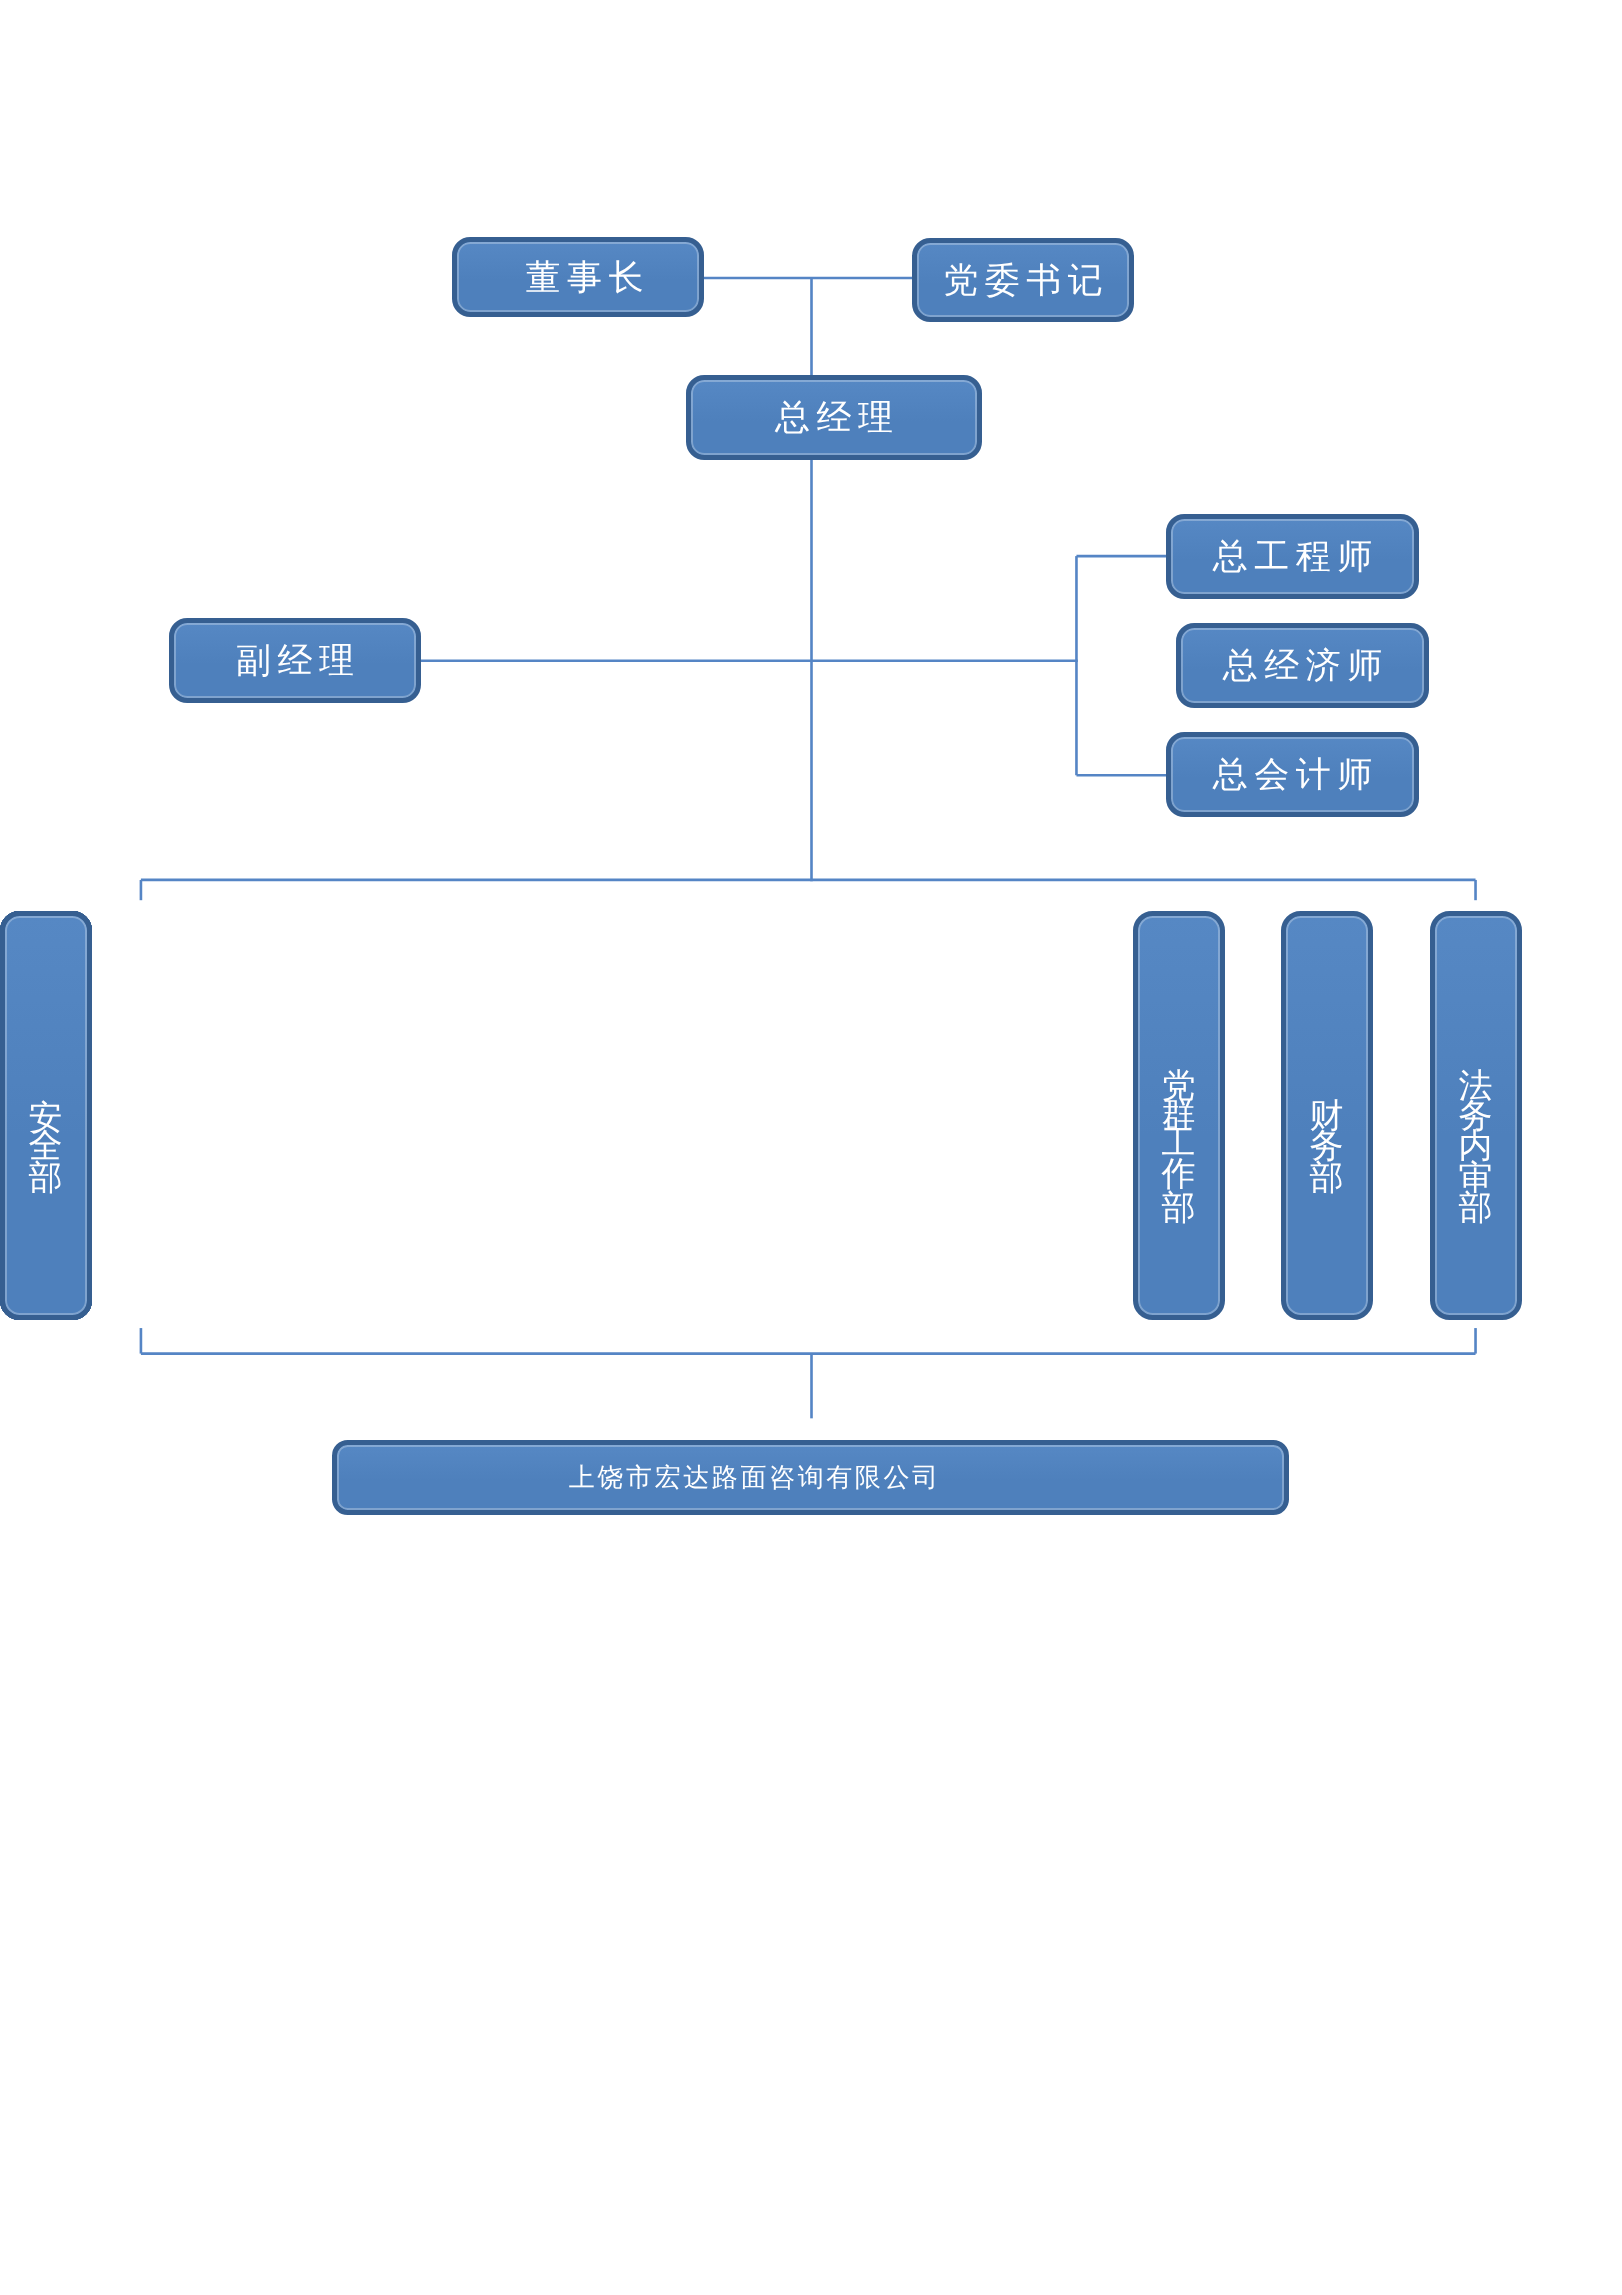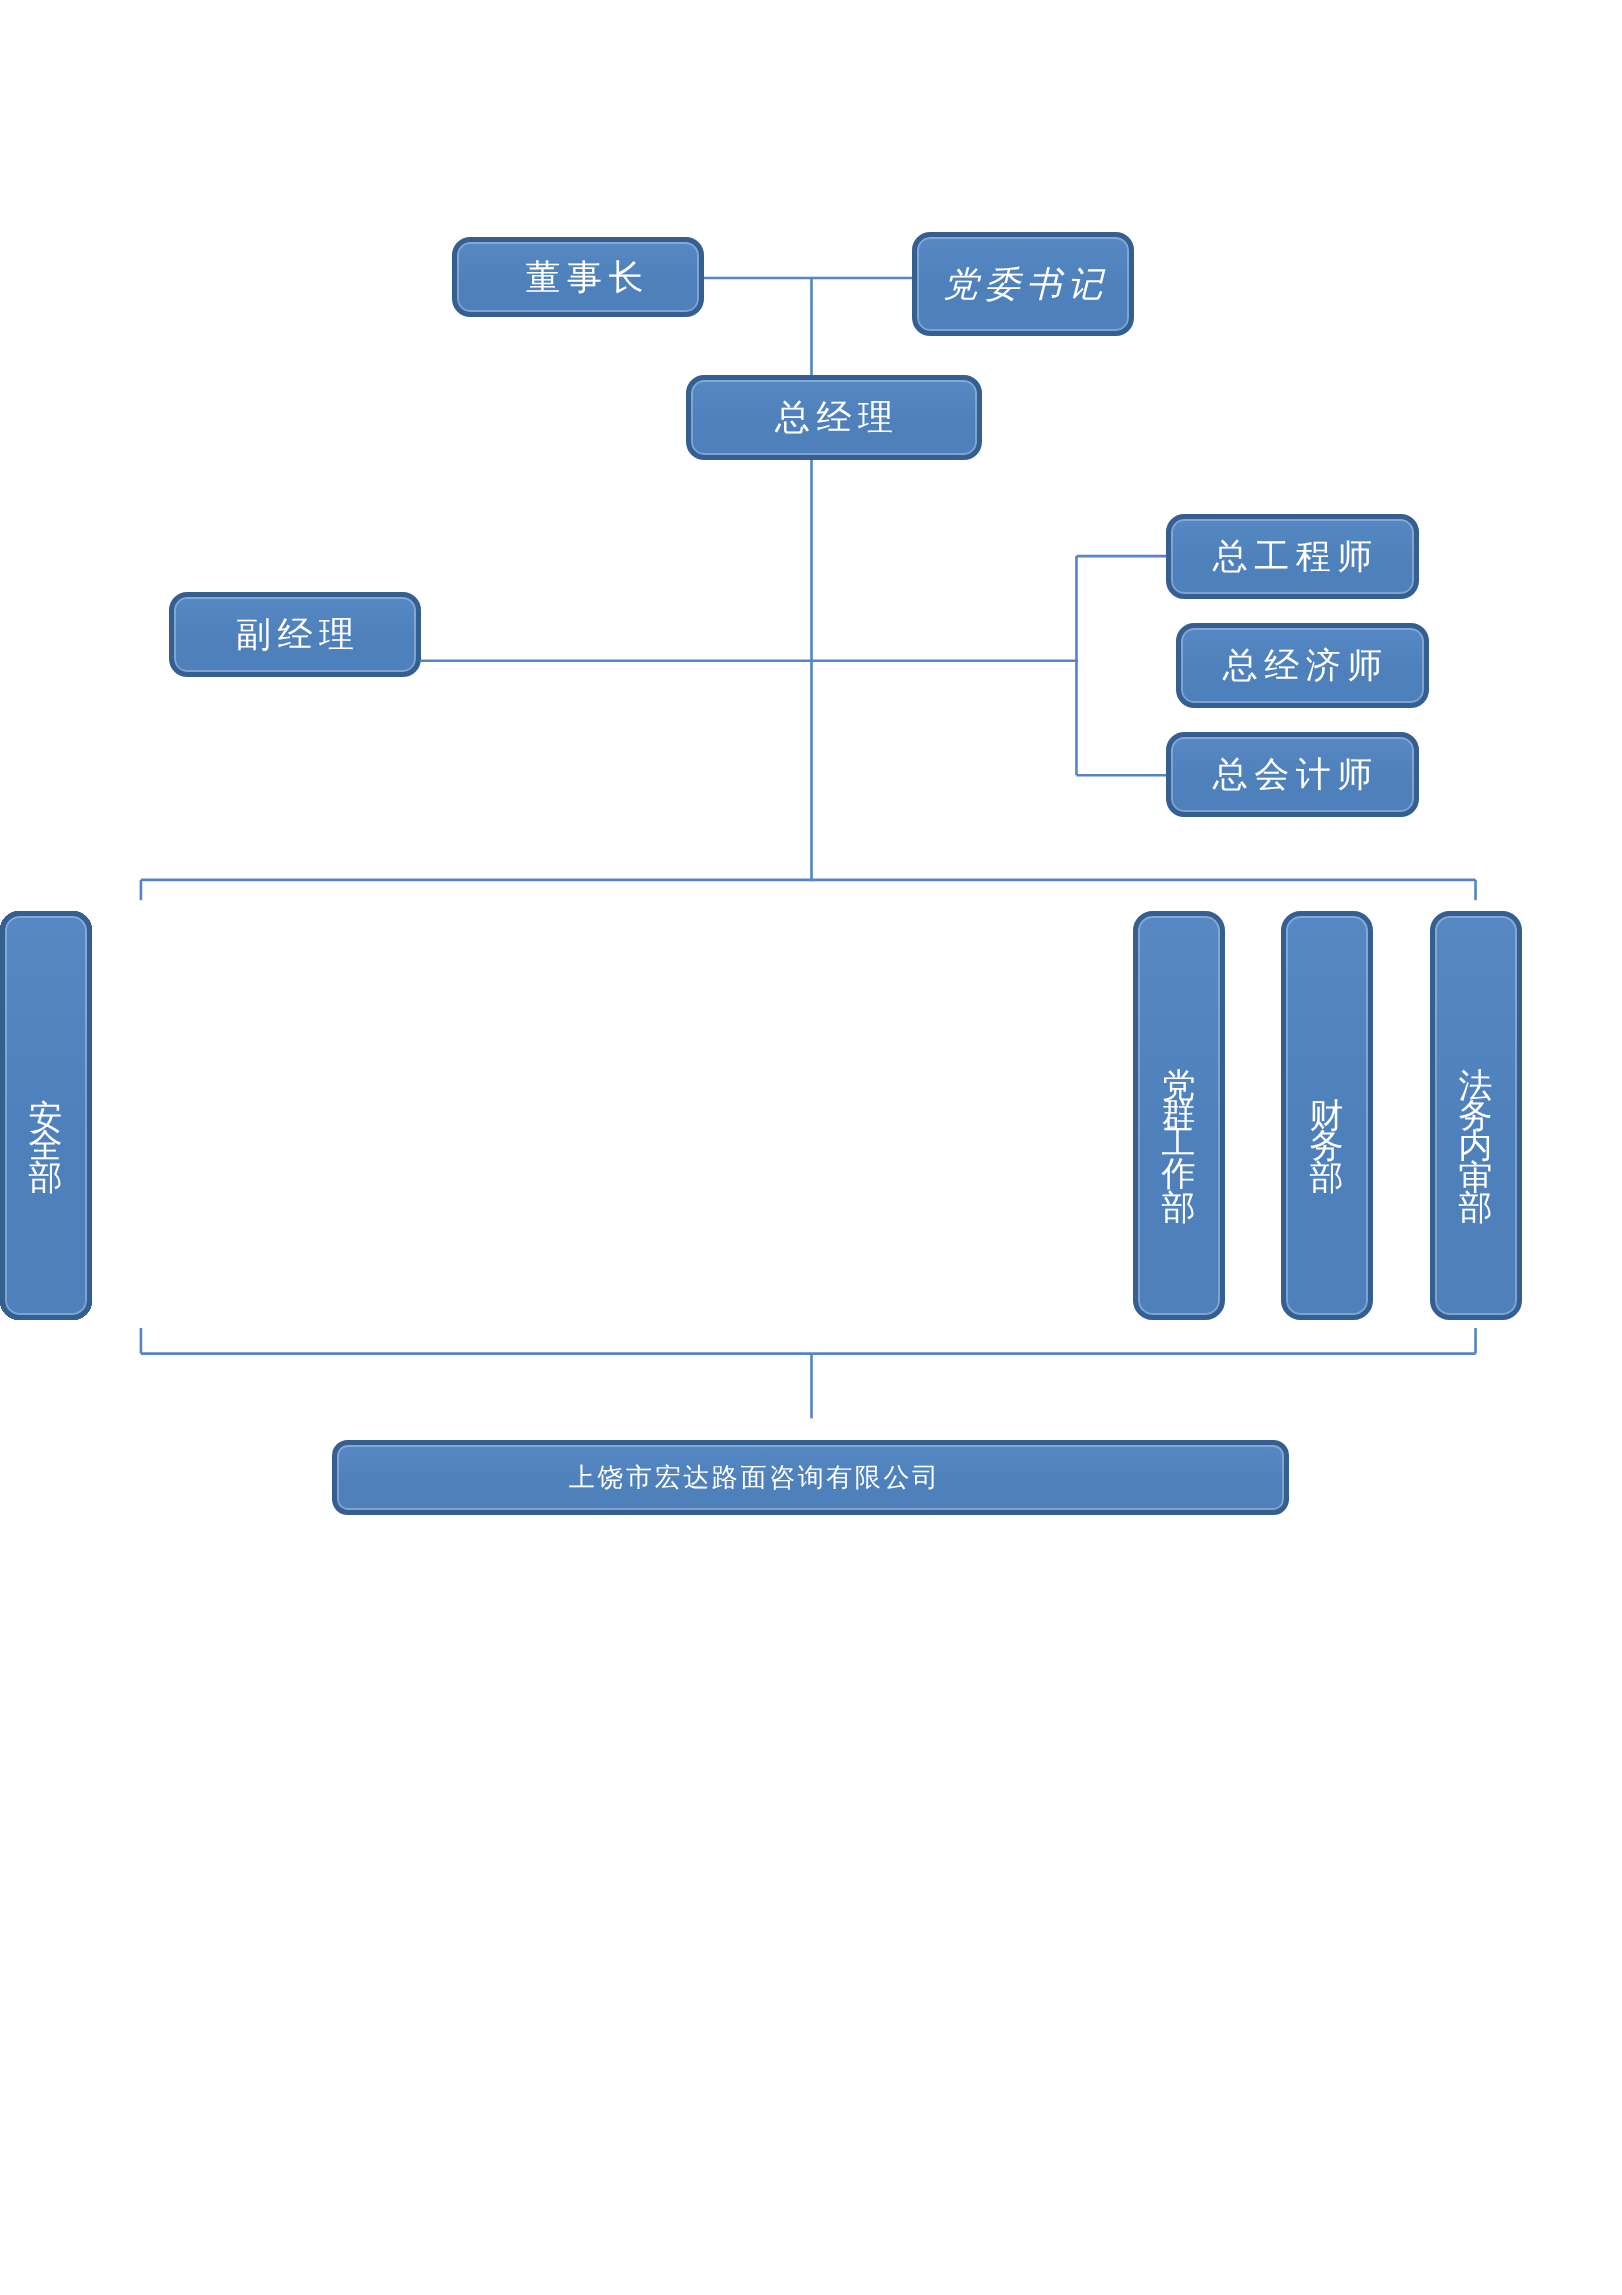--- a/index.html
+++ b/index.html
@@ -44,26 +44,26 @@
     align-items:center;
     justify-content:center;
     z-index:1;
     font-size:35px;
     letter-spacing:6.5px;
     text-indent:6.5px; 
     white-space:nowrap;
   }
   
   .n-chairman        {left:452px;  top:237px;  width:252px; height:80px;padding-left:13px;}
-  .n-party-secretary {left:912px; top:232px;  width:222px; height:104px;font-style:italic;}
+  .n-party-secretary {left:912px; top:238px;  width:222px; height:84px;}
   .n-general-manager {left:686px; top:375px;  width:296px; height:85px;text-align:center;}
   .n-chief-engineer  {left:1166px; top:514px;  width:253px; height:85px;}
   .n-chief-economist {left:1166px; top:623px;  width:253px; height:85px;margin-left:10px;}
   .n-chief-accountant{left:1166px; top:732px; width:253px; height:85px;}
-  .n-deputy-manager  {left:169px;  top:592px;  width:252px; height:85px;}
+  .n-deputy-manager  {left:169px;  top:618px;  width:252px; height:85px;}
   
   .dept{
     top:911px;
     width:92px;
     height:409px;
     writing-mode:vertical-rl;
     text-orientation:upright;
     font-size:34px;
     letter-spacing:30px;
     text-indent:0;

